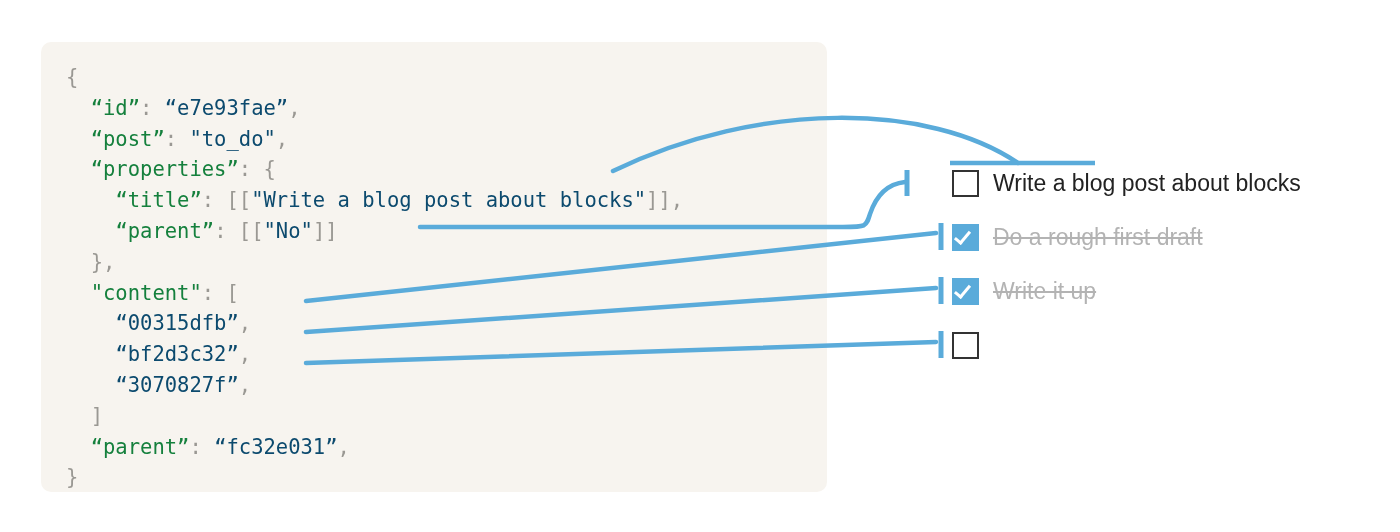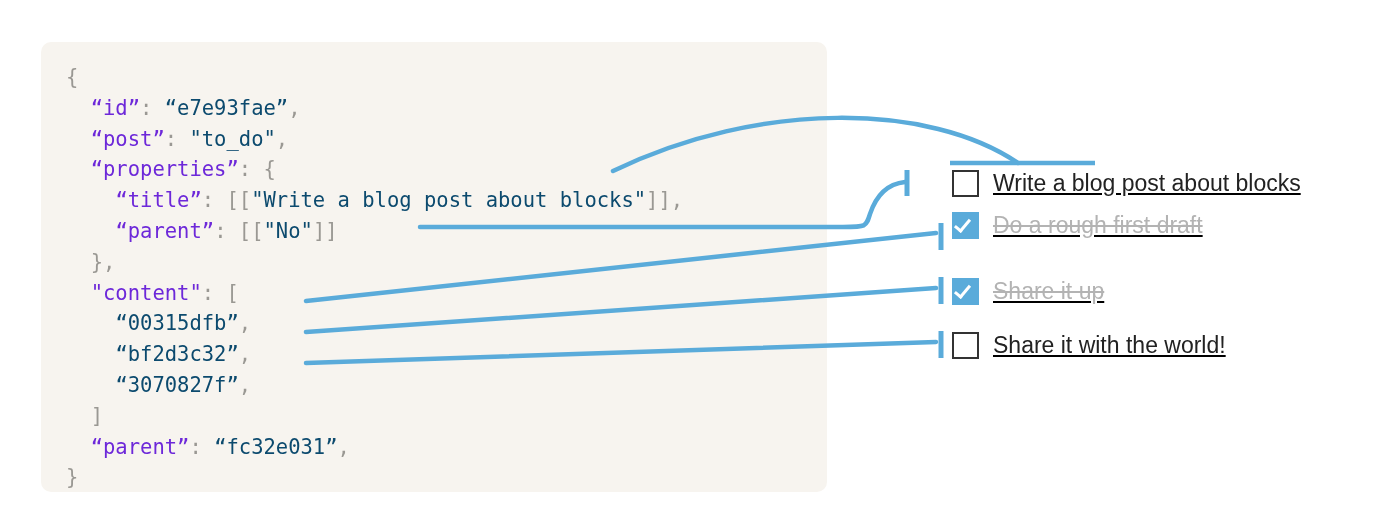--- a/index.html
+++ b/index.html
@@ -40,21 +40,21 @@
     left: 25px;
     top: 20px;
     margin: 0;
     font-family: "DejaVu Sans Mono", monospace;
     font-size: 20.5px;
     line-height: 30.8px;
     white-space: pre;
     color: #9a9893;
     letter-spacing: 0px;
   }
-  #code-text .k   { color: #6d28d9; }   
+  #code-text .k   { color: #15803d; }   
   #code-text .s   { color: #0c4a6e; }   
   #code-text .p   { color: #9a9893; }   
 
   
   #connectors {
     position: absolute;
     left: 0; top: 0;
     width: 1400px;
     height: 532px;
     pointer-events: none;
@@ -66,24 +66,23 @@
     left: 952px;
     top: 168px;
     width: 420px;
   }
   .todo-row {
     position: absolute;
     left: 0;
     height: 30px;
     display: flex;
     align-items: center;
-    text-decoration: underline;
   }
   .todo-row[data-row="0"] { top: 0px; }
-  .todo-row[data-row="1"] { top: 42px; }
+  .todo-row[data-row="1"] { top: 54px; }
   .todo-row[data-row="2"] { top: 108px; }
   .todo-row[data-row="3"] { top: 162px; }
 
   .cbox {
     width: 27px;
     height: 27px;
     box-sizing: border-box;
     flex: 0 0 auto;
     position: relative;
   }
@@ -176,22 +175,21 @@
       <span class="cbox checked">
         <span class="tick"></span>
       </span>
       <span class="todo-label done">Do a rough first draft</span>
     </div>
 
     <div class="todo-row" data-row="2">
       <span class="cbox checked">
         <span class="tick"></span>
       </span>
-      <span class="todo-label done">Share it up</span>
+      <span class="todo-label done">Write it up</span>
     </div>
 
     <div class="todo-row" data-row="3">
       <span class="cbox unchecked"></span>
-      <span class="todo-label">Share it with the world!</span>
     </div>
 
   </div>
 </div>
 
 </body></html>

